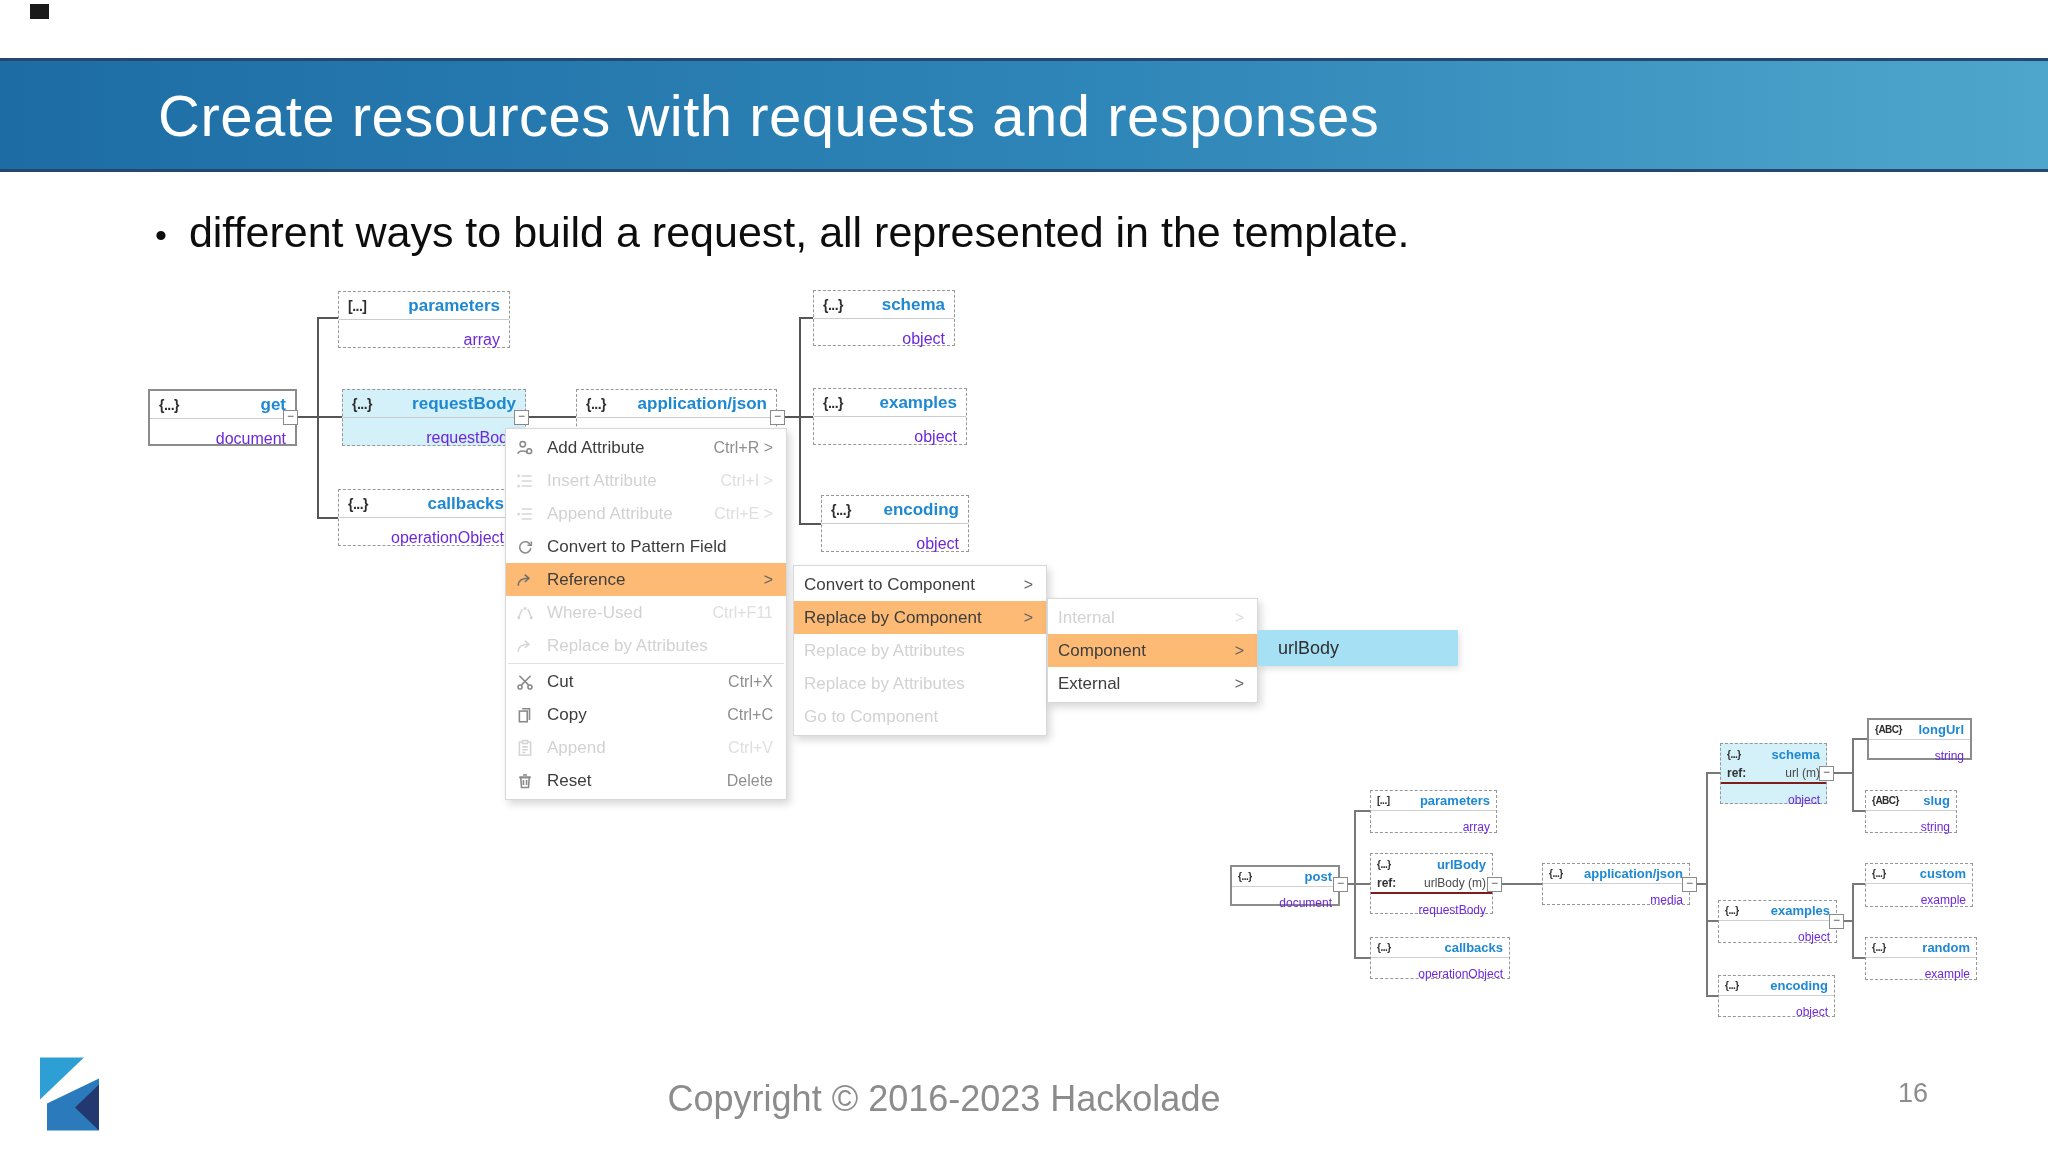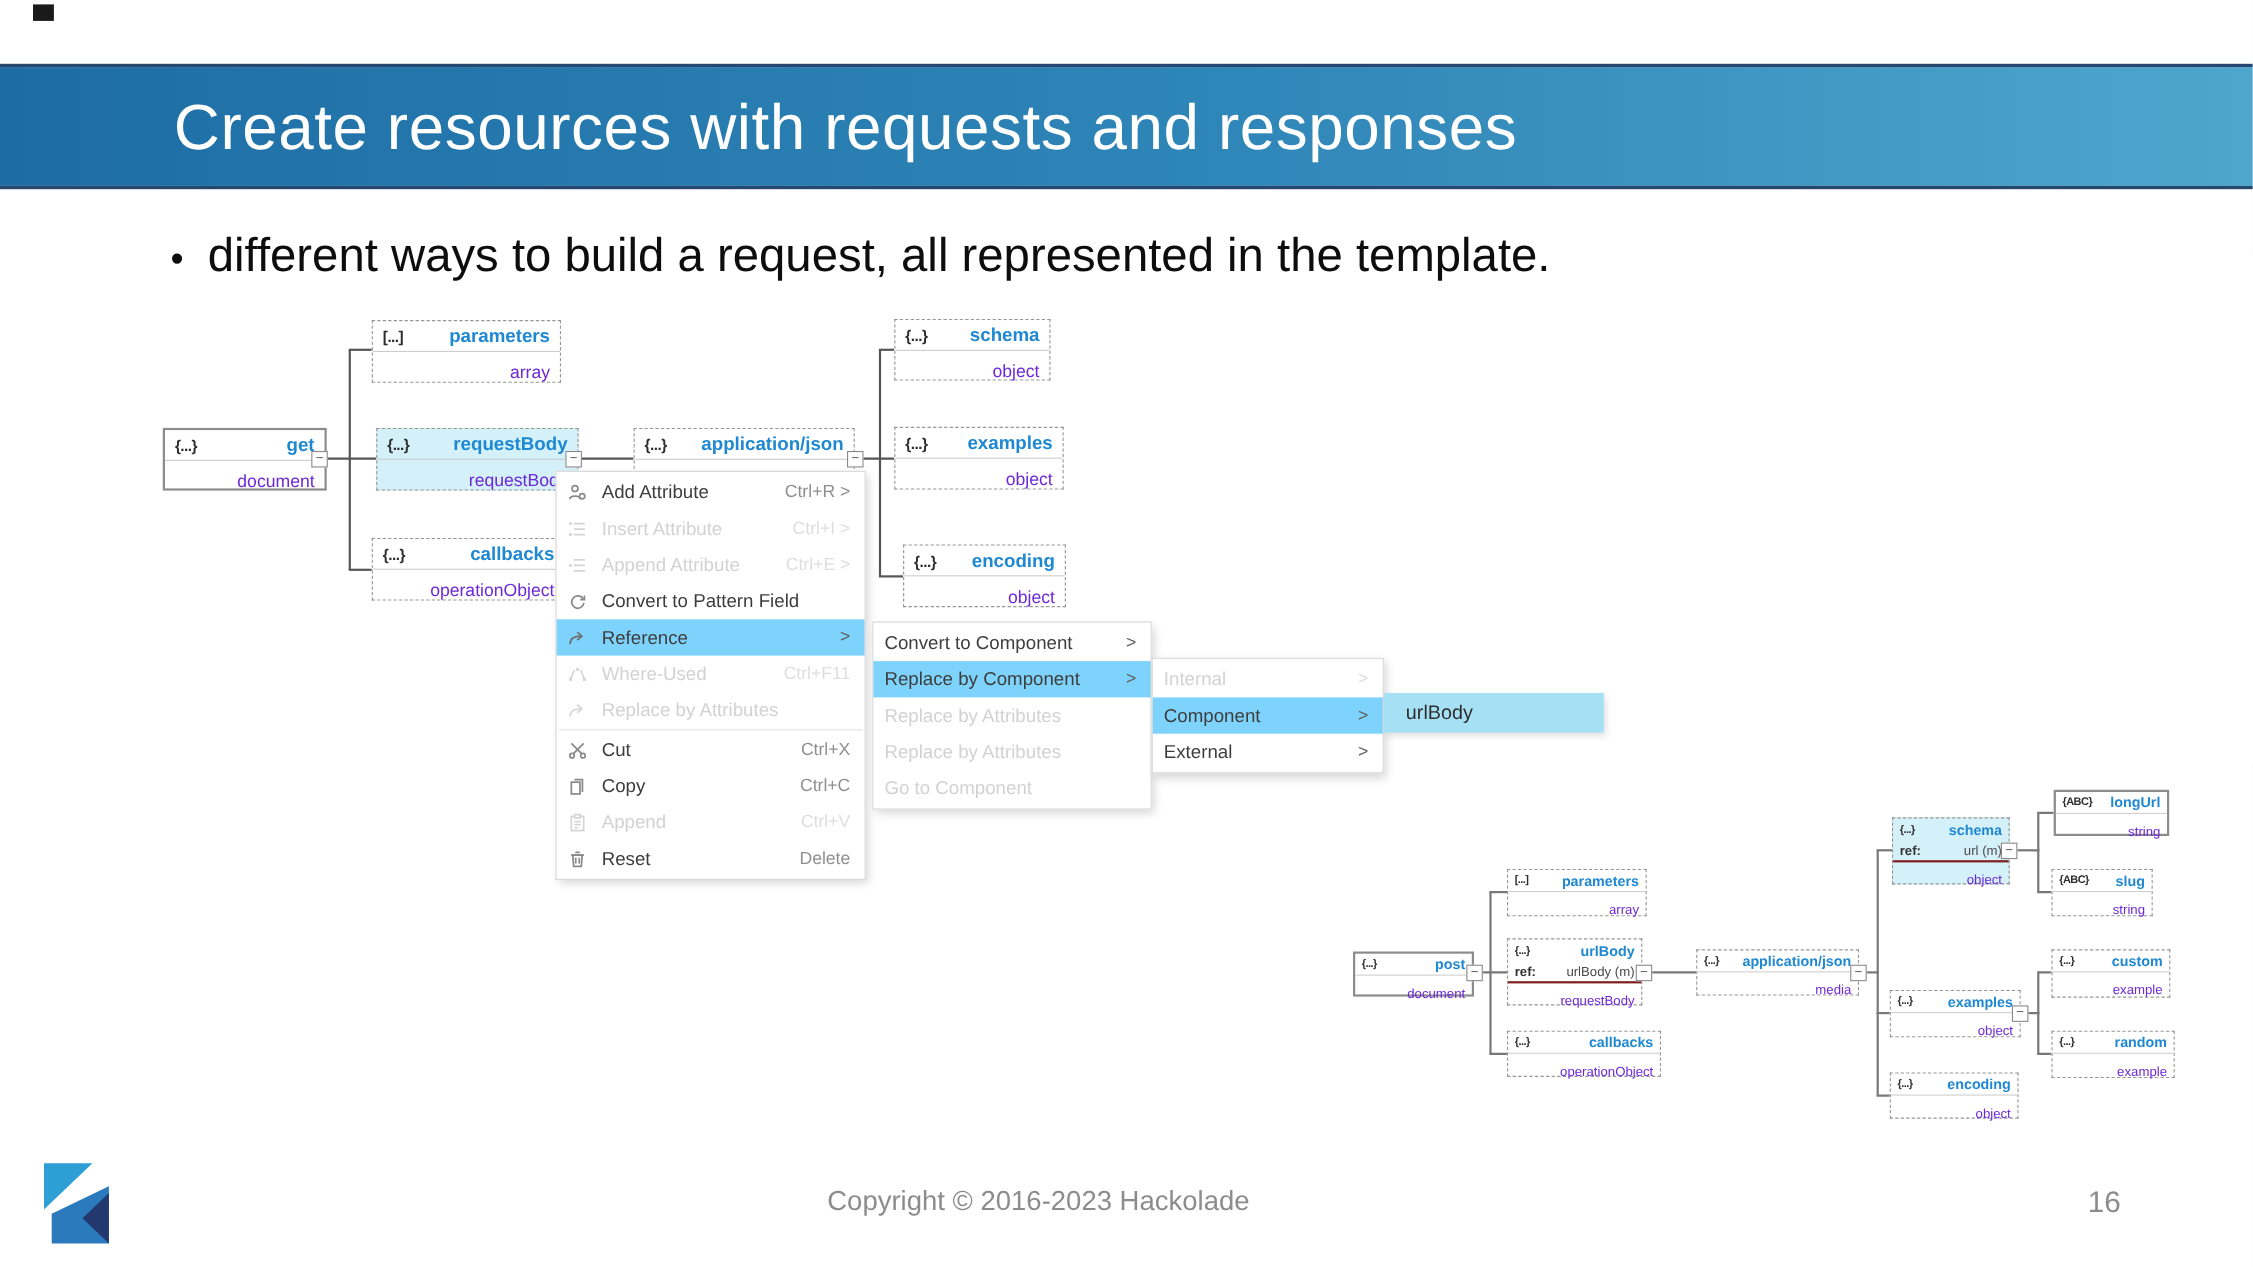--- a/index.html
+++ b/index.html
@@ -52,29 +52,29 @@
   
   .menu{position:absolute;background:#ffffff;border:1px solid #d8d8d8;
         box-shadow:3px 4px 8px rgba(0,0,0,.16);z-index:10;padding:2px 0;box-sizing:border-box;}
   .mi{height:33px;display:flex;align-items:center;padding:0 13px 0 10px;font-size:17px;color:#3d3d3d;}
   .mi .ico{width:20px;height:18px;margin-right:11px;flex:none;display:flex;align-items:center;}
   .mi .lbl{flex:1;white-space:nowrap;}
   .mi .sc{color:#8f8f8f;font-size:16px;margin-left:34px;white-space:nowrap;}
   .mi.disabled{color:#d2d2d2;}
   .mi.disabled .sc{color:#dedede;}
   .mi.disabled .ico{opacity:.35;}
-  .mi.hl{background:#7dd3fc;}
+  .mi.hl{background:#fdba74;}
   .msep{height:1px;background:#e2e2e2;margin:1px 2px;}
   .single-item{position:absolute;z-index:11;background:#a6e0f5;display:flex;align-items:center;
         font-size:18px;color:#2e2e2e;padding-left:20px;box-sizing:border-box;
         box-shadow:2px 3px 6px rgba(0,0,0,.12);}
 
   
   .copyright{position:absolute;left:0;top:1078px;width:1888px;text-align:center;
-             font-size:25px;color:#8c8c8c;}
+             font-size:36px;color:#8c8c8c;}
   .pagenum{position:absolute;right:160px;top:1078px;font-size:27px;color:#8c8c8c;}
   .logo{position:absolute;left:28px;top:1035px;}
 </style>
 </head>
 <body>
 
 <div class="page">
 
   <div class="artifact"></div>
 

